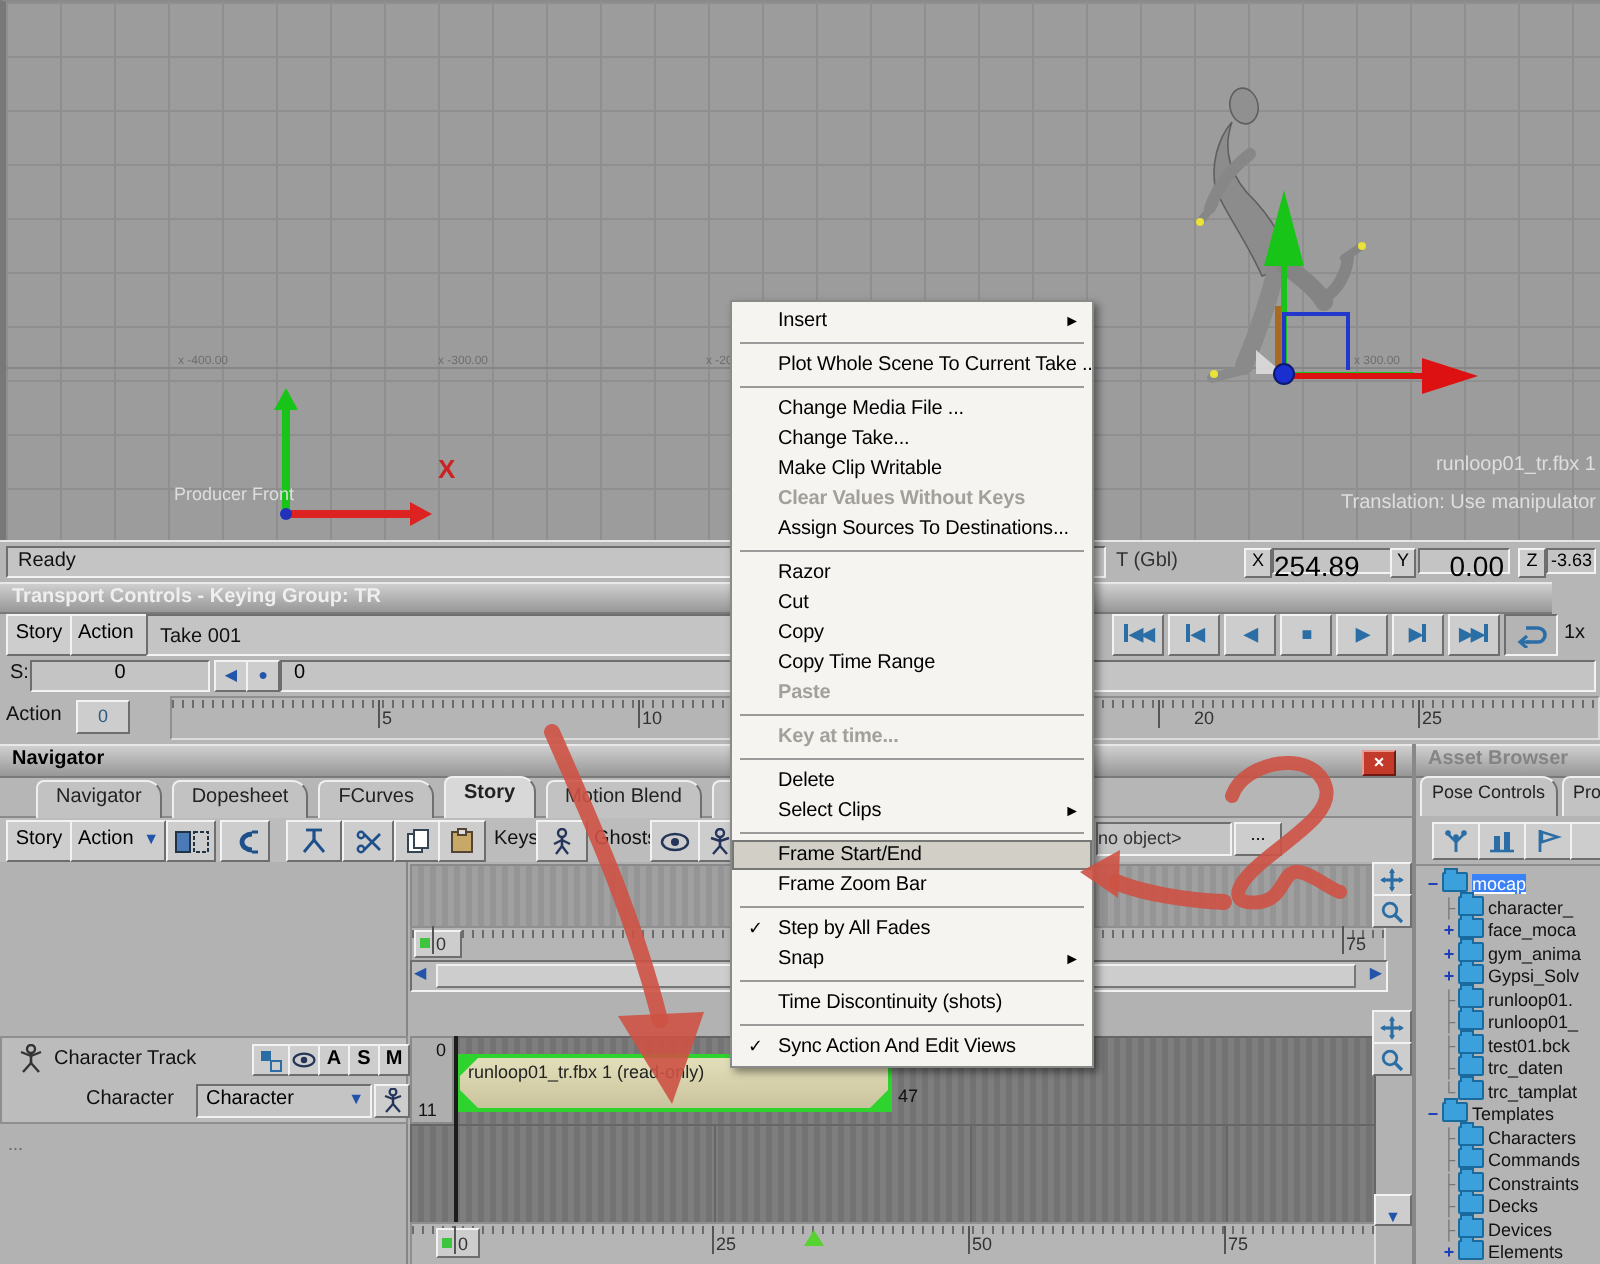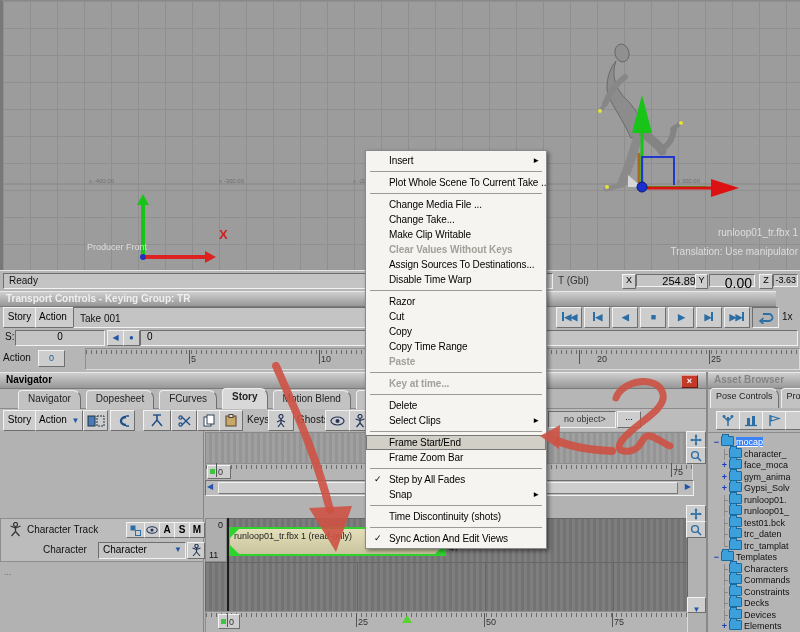--- a/index.html
+++ b/index.html
@@ -120,21 +120,21 @@
     <span class="vp-label" style="right:5px;top:226px">runloop01_tr.fbx 1</span>
     <span class="vp-label" style="right:5px;top:245px">Translation: Use manipulator</span>
   </div>
 
   <div class="abs" id="statusbar">
     <div class="abs sunken" style="left:3px;top:2px;width:548px;height:14px">
       <span class="lbl" style="position:absolute;left:5px;top:1px">Ready</span>
     </div>
     <span class="lbl" style="position:absolute;left:558px;top:4px;color:#333">T (Gbl)</span>
     <div class="abs raised" style="left:622px;top:3px;width:12px;height:13px;font-size:9px;text-align:center">X</div>
-    <div class="abs sunken" style="left:636px;top:3px;width:63px;height:13px;font-size:11px;text-align:right;padding-right:2px;box-sizing:border-box">254.89</div>
+    <div class="abs sunken" style="left:636px;top:3px;width:63px;height:13px;font-size:14px;padding-right:2px;box-sizing:border-box">254.89</div>
     <div class="abs raised" style="left:695px;top:3px;width:11px;height:13px;font-size:9px;text-align:center">Y</div>
     <div class="abs sunken" style="left:709px;top:3px;width:46px;height:13px;font-size:14px;text-align:right;padding-right:2px;box-sizing:border-box">0.00</div>
     <div class="abs raised" style="left:759px;top:3px;width:12px;height:13px;font-size:9px;text-align:center">Z</div>
     <div class="abs sunken" style="left:773px;top:3px;width:25px;height:13px;font-size:9px;text-align:right;padding-right:1px;box-sizing:border-box">-3.63</div>
   </div>
 
   <div class="abs titlebar" style="left:0;top:291px;width:776px;height:14px">
     <span class="t" style="color:#efefef">Transport Controls - Keying Group: TR</span>
   </div>
   <div class="abs raised" style="left:3px;top:307px;width:31px;height:19px;text-align:center;font-size:10px;line-height:18px">Story</div>
@@ -256,21 +256,21 @@
       <svg width="12" height="14">
         <circle cx="6" cy="2.5" r="2" fill="none" stroke="#25355a" stroke-width="1.2"></circle>
         <line x1="6" y1="4.5" x2="6" y2="9" stroke="#25355a" stroke-width="1.3"></line>
         <line x1="6" y1="6.5" x2="1.5" y2="5" stroke="#25355a" stroke-width="1.2"></line>
         <line x1="6" y1="6.5" x2="10.5" y2="5" stroke="#25355a" stroke-width="1.2"></line>
         <line x1="6" y1="9" x2="2.5" y2="13" stroke="#25355a" stroke-width="1.2"></line>
         <line x1="6" y1="9" x2="9.5" y2="13" stroke="#25355a" stroke-width="1.2"></line>
       </svg>
     </div>
     <div class="abs sunken" style="left:548px;top:2px;width:66px;height:15px;font-size:9px;line-height:14px;overflow:hidden">
-      <span style="margin-left:15px;color:#333">no object&gt;</span>
+      <span style="margin-left:0;color:#333">no object&gt;</span>
     </div>
     <div class="abs raised" style="left:617px;top:2px;width:22px;height:15px;text-align:center;font-size:9px;line-height:11px">...</div>
   </div>
 
   <div class="abs" style="left:0;top:431px;width:706px;height:201px;background:#b2b2b2">
     <div class="abs" style="left:203px;top:0;width:1px;height:201px;background:#858585"></div>
     <div class="abs lane" style="left:205px;top:1px;width:480px;height:30px"></div>
 
     <div class="abs ruler" style="left:205px;top:32px;width:486px;height:16px">
       <div class="abs raised" style="left:1px;top:1px;width:22px;height:12px">
@@ -546,25 +546,20 @@
         <span>Clear Values Without Keys</span>
         
       </div>
 
       <div class="mi">
         
         <span>Assign Sources To Destinations...</span>
         
       </div>
 
-      <div class="mi">
-        
-        <span>Disable Time Warp</span>
-        
-      </div>
 
       <div class="msep"></div>
 
       <div class="mi">
         
         <span>Razor</span>
         
       </div>
 
       <div class="mi">

